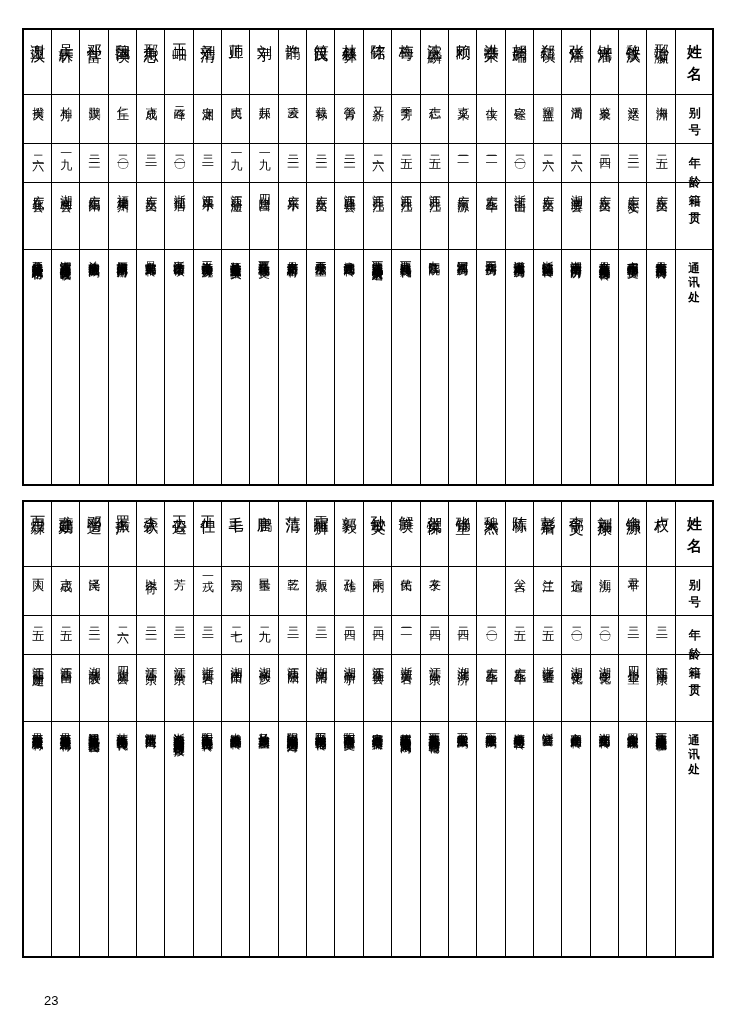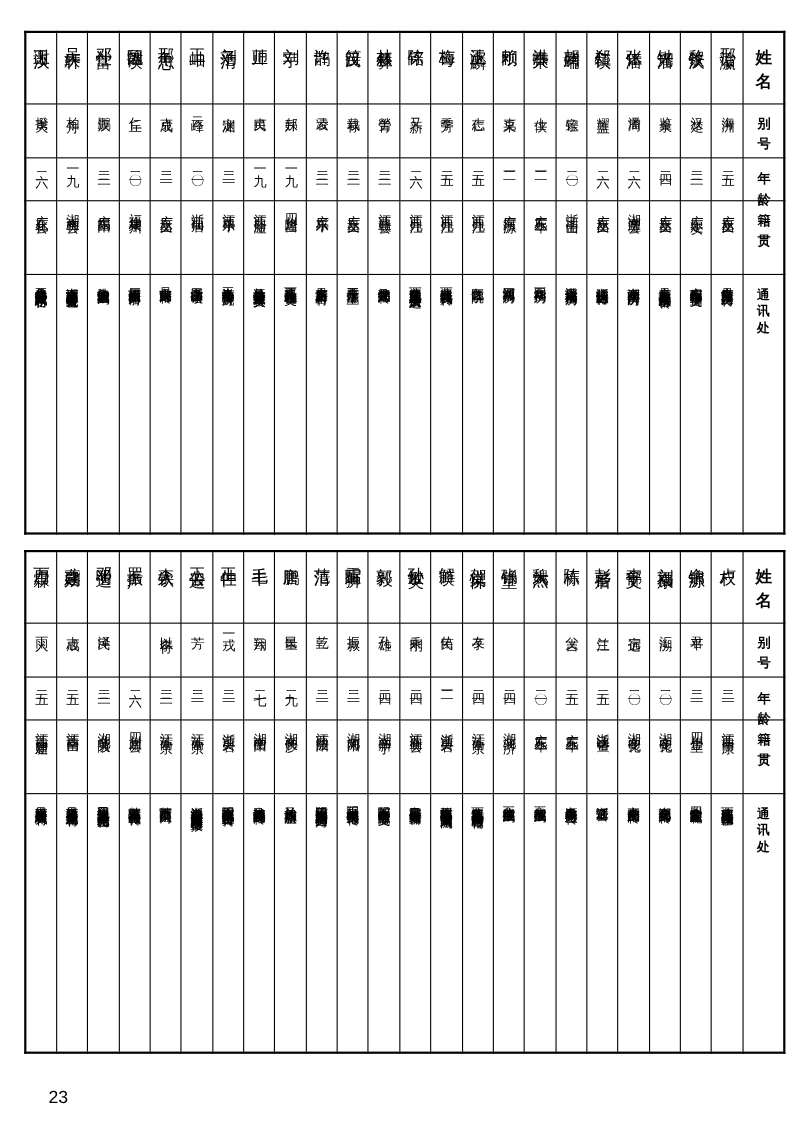--- a/index.html
+++ b/index.html
@@ -63,21 +63,21 @@
     letter-spacing: 0.5px;
     line-height: 1.22;
     max-height: 226px;
   }
   .label-col { width: 34px; }
   .block-gap { height: 14px; }
   .page-number {
     position: absolute;
     left: 44px;
     bottom: 16px;
-    font-size: 16px;
+    font-size: 13px;
     font-family: "Liberation Sans", sans-serif;
   }
   .blockwrap { position: relative; }
 </style>
 </head>
 <body>
 
 <div class="page">
 
   <div class="blockwrap">

